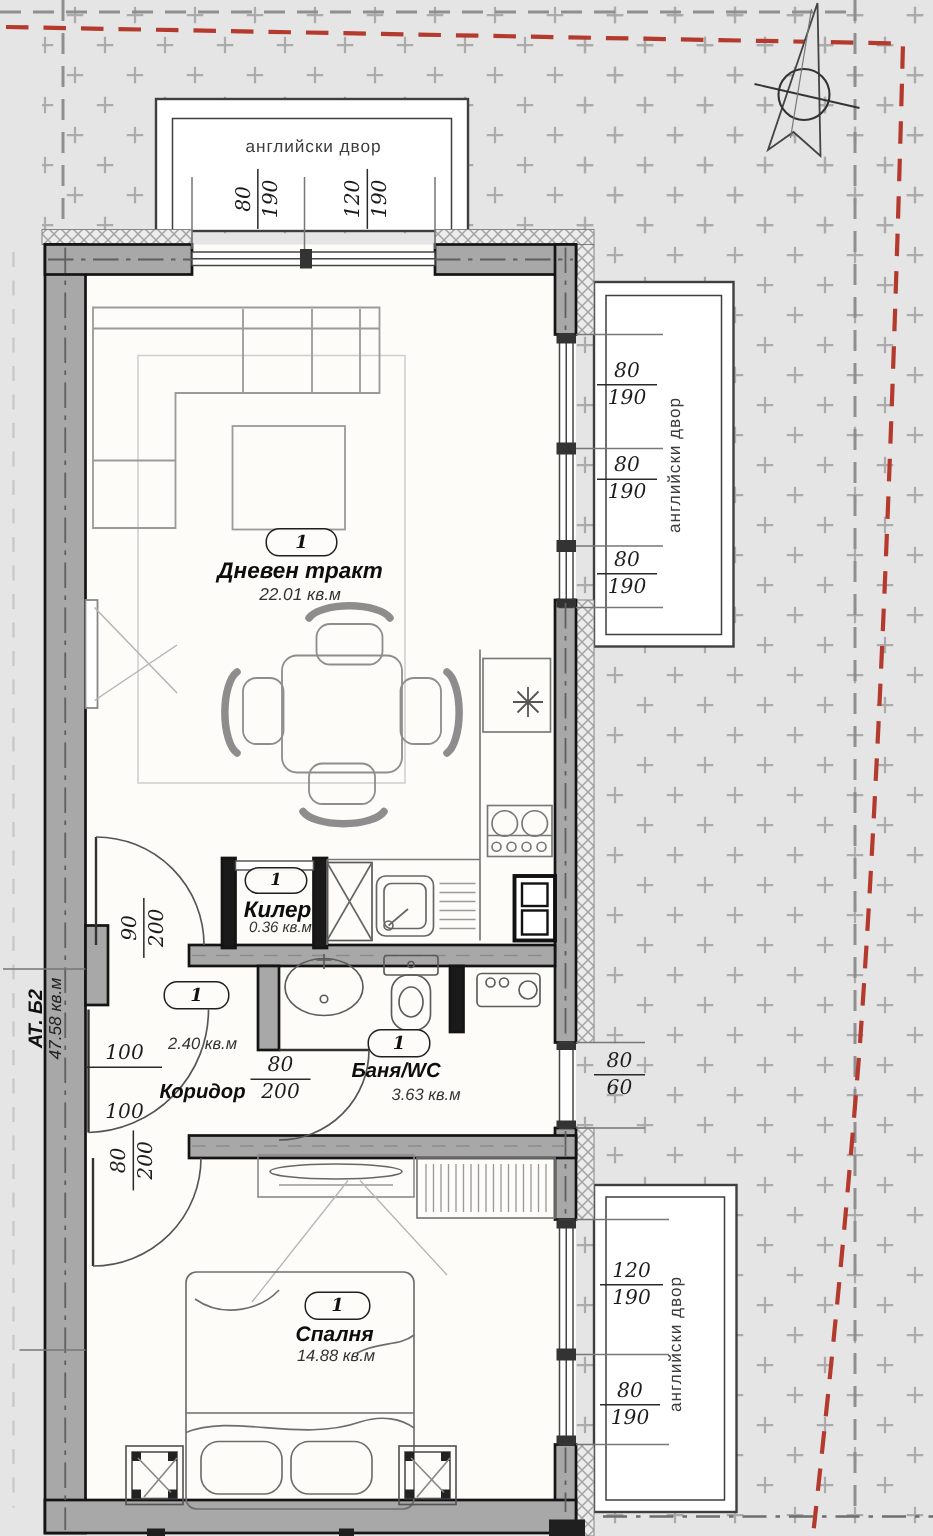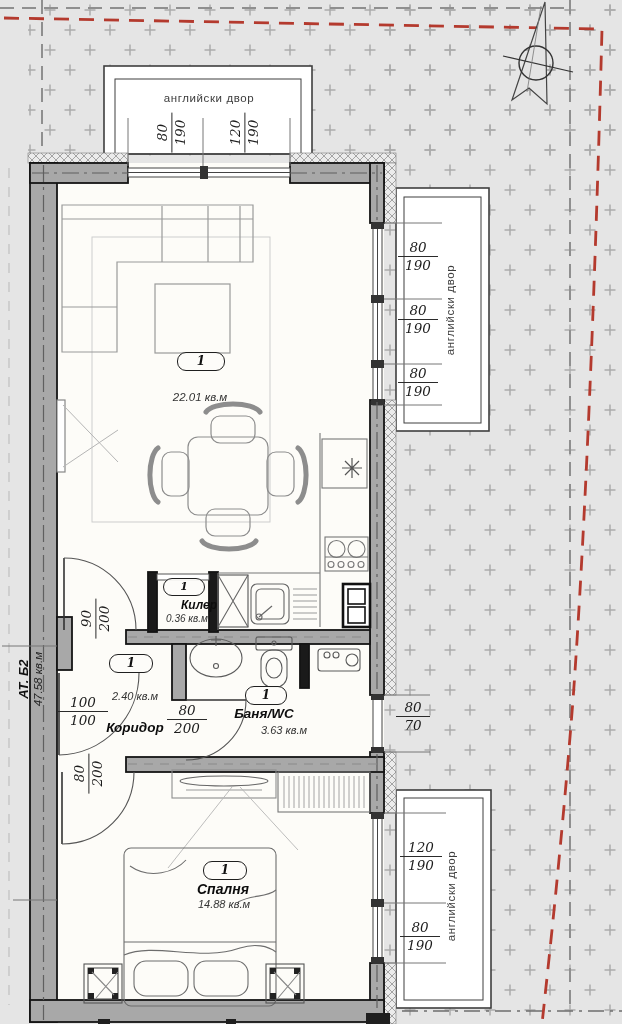--- a/index.html
+++ b/index.html
@@ -312,52 +312,53 @@
 <div class="dim" style="left:398px;top:303px;">
   <span class="num">80</span>
       <span class="den">190</span>
     </div>
 <div class="dim" style="left:398px;top:366px;">
   <span class="num">80</span>
       <span class="den">190</span>
     </div>
 <div class="dim" style="left:396px;top:700px;width:34px;">
   <span class="num">80</span>
-      <span class="den">70</span>
+      <span class="den">60</span>
     </div>
 <div class="dim" style="left:400px;top:840px;width:42px;">
   <span class="num">120</span>
       <span class="den">190</span>
     </div>
 <div class="dim" style="left:400px;top:920px;">
   <span class="num">80</span>
       <span class="den">190</span>
     </div>
 <div class="dim rot" style="left:76px;top:602px;">
   <span class="num">90</span>
       <span class="den">200</span>
     </div>
-<div class="dim" style="left:58px;top:695px;width:50px;">
+<div class="dim" style="left:58px;top:695px;width:50px;gap:21px;">
   <span class="num">100</span>
       <span class="den">100</span>
     </div>
 <div class="dim" style="left:167px;top:703px;">
   <span class="num">80</span>
       <span class="den">200</span>
     </div>
 <div class="dim rot" style="left:69px;top:757px;">
   <span class="num">80</span>
       <span class="den">200</span>
     </div>
 
 <div class="badge" style="left:177px;top:352px;width:46px;">1</div>
+<div class="room-name" style="left:120px;top:372px;width:160px;font-size:15px;">Дневен тракт</div>
 <div class="room-area" style="left:140px;top:391px;width:120px;font-size:11.5px;">22.01 кв.м</div>
 
 <div class="badge" style="left:163px;top:578px;width:40px;font-size:11px;">1</div>
-<div class="room-name" style="left:158px;top:598px;width:82px;font-size:12px;">Килер</div>
+<div class="room-name" style="left:144px;top:598px;width:82px;font-size:15px;">Килер</div>
 <div class="room-area" style="left:147px;top:613px;width:80px;font-size:10px;">0.36 кв.м</div>
 
 <div class="badge" style="left:109px;top:654px;width:42px;">1</div>
 <div class="room-name" style="left:85px;top:673px;width:100px;font-size:13.5px;margin-top:47px;">Коридор</div>
 <div class="room-area" style="left:95px;top:690px;width:80px;font-size:11px;">2.40 кв.м</div>
 
 <div class="badge" style="left:245px;top:686px;width:40px;">1</div>
 <div class="room-name" style="left:214px;top:706px;width:100px;font-size:13.5px;">Баня/WC</div>
 <div class="room-area" style="left:222px;top:724px;width:85px;font-size:11px;text-align:right;">3.63 кв.м</div>
 

